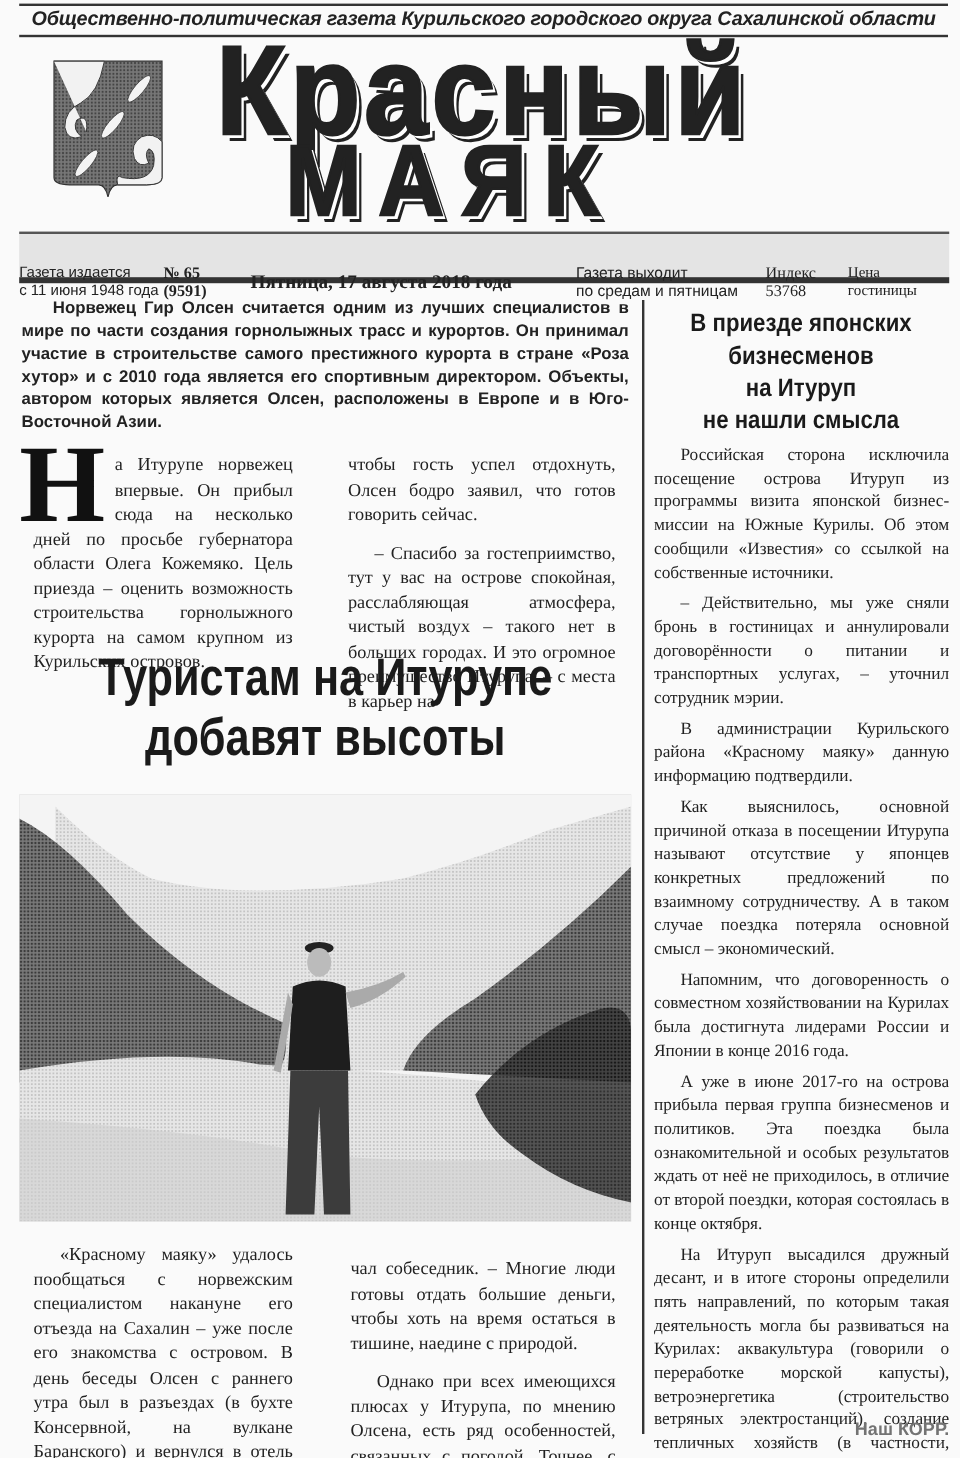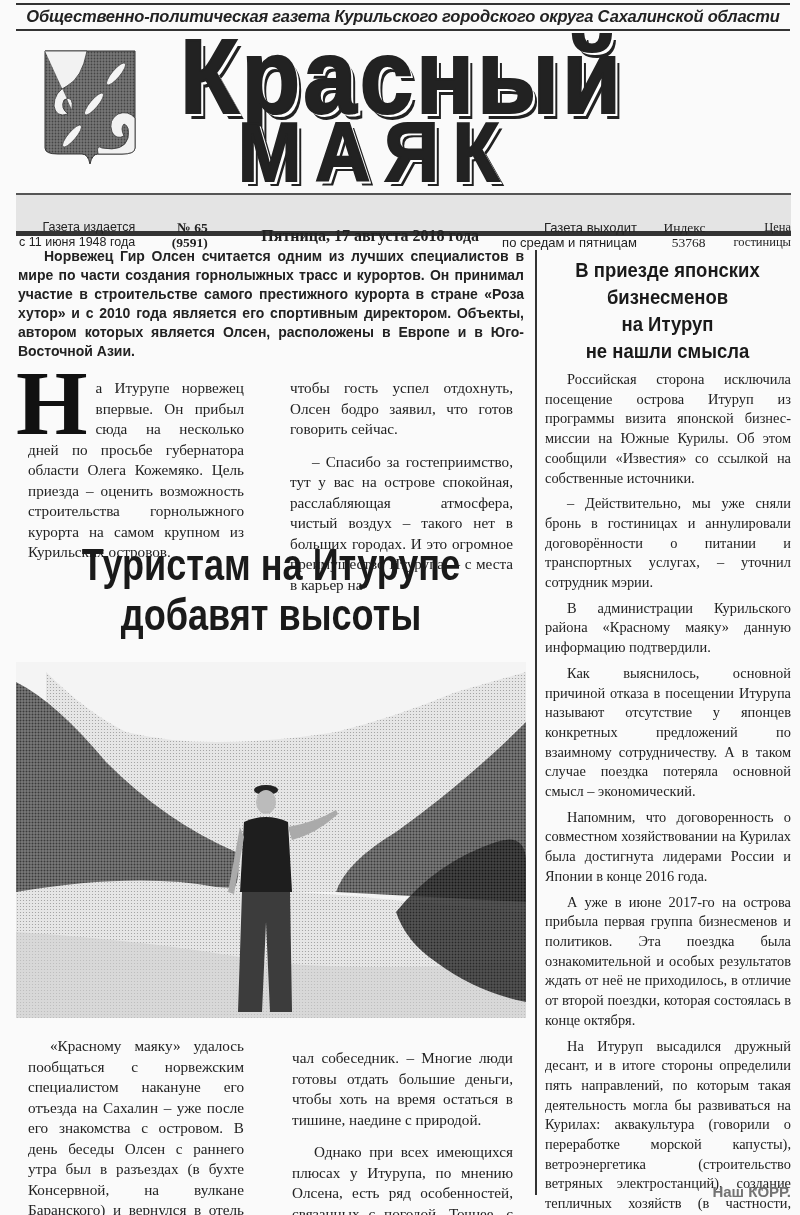--- a/index.html
+++ b/index.html
@@ -14,21 +14,21 @@
   
   .coat { left: 42px; top: 48px; width: 95px; width: 96px; height: 118px; }
 
   
   .title-1, .title-2 { font-family: "Liberation Sans", sans-serif; font-weight: 900; color: #222; text-shadow: 3px 3px 0 #fff, 5px 5px 0 #222; -webkit-text-stroke: 2px #222; letter-spacing: 3px; transform: scaleY(1.1); transform-origin: top left; }
   .title-1 { left: 180px; top: 24px; font-size: 96px; line-height: 96px; }
   .title-2 { left: 238px; top: 108px; font-size: 76px; line-height: 80px; letter-spacing: 14px; }
 
   
   .infobar { left: 16px; top: 193px; width: 775px; height: 36px; background: #e4e4e4; border-top: 2px solid #555; border-bottom: 5px solid #333; display: flex; }
-  .info-cell { display: flex; flex-direction: column; align-items: flex-end; justify-content: center; border-right: 1px solid #fff; text-align: center; line-height: 15px; color: #222; margin-top: 40px; }
+  .info-cell { display: flex; flex-direction: column; align-items: flex-start; justify-content: center; border-right: 1px solid #fff; text-align: center; line-height: 15px; color: #222; margin-top: 40px; }
   .info-cell:last-child { border-right: none; }
   .sans { font-family: "Liberation Sans", sans-serif; font-size: 12.5px; }
   .serif { font-family: "Liberation Serif", serif; font-size: 13.5px; }
   .date { font-family: "Liberation Serif", serif; font-weight: bold; font-size: 16px; }
 
   
   .vrule { left: 535px; top: 250px; width: 2px; height: 945px; background: #333; }
 
   
   .lead { left: 18px; top: 247px; width: 506px; font-family: "Liberation Sans", sans-serif; font-weight: bold; font-size: 14px; line-height: 19px; text-align: justify; text-indent: 26px; color: #222; }

